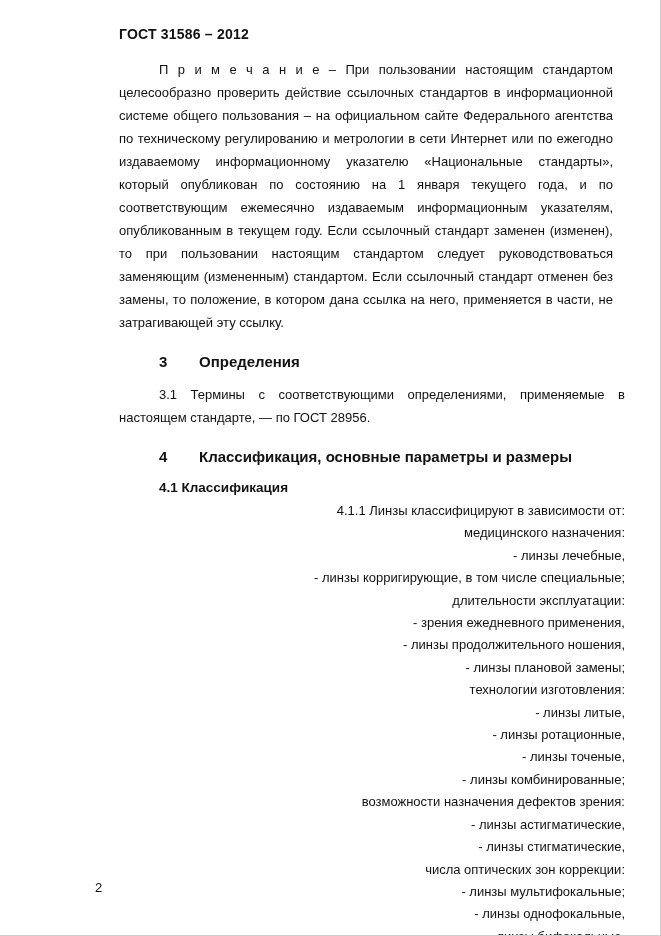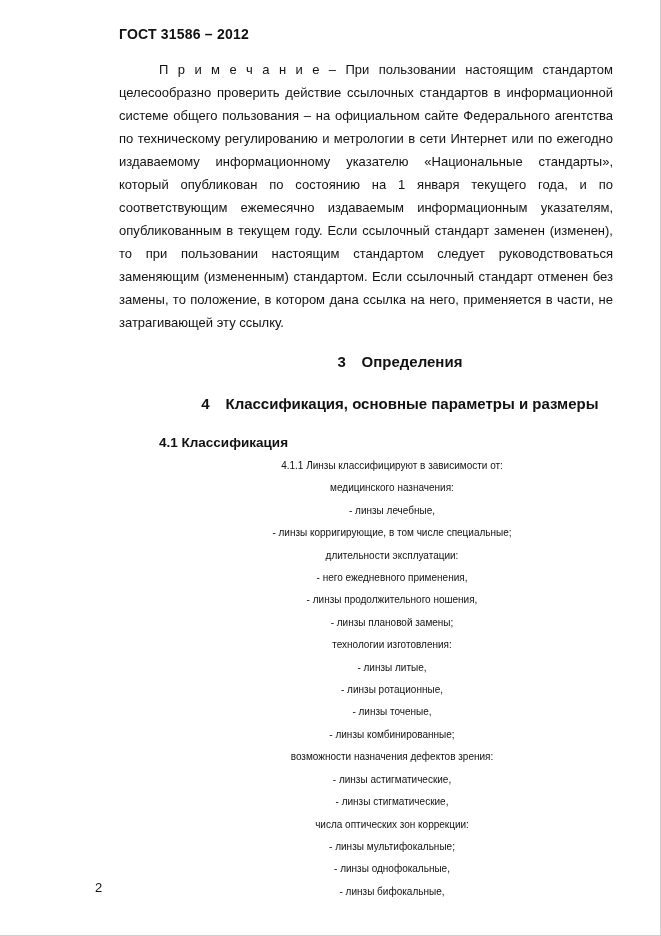--- a/index.html
+++ b/index.html
@@ -35,45 +35,44 @@
     text-align: justify;
     text-indent: 40px;
   }
 
   .heading {
     margin-top: 14px;
     padding-left: 40px;
     font-size: 15px;
     font-weight: bold;
     line-height: 28px;
-    text-align: center;
   }
   .h-num { display: inline-block; min-width: 40px; }
 
   .para {
     margin: 7px 0 0 0;
     font-size: 13px;
     line-height: 23px;
     text-align: justify;
     text-indent: 40px;
   }
 
   .subheading {
-    margin-top: 13px;
+    margin-top: 5px;
     padding-left: 40px;
     font-size: 13.5px;
     font-weight: bold;
     line-height: 24px;
   }
 
   .line {
     padding-left: 40px;
-    font-size: 10px;
+    font-size: 13px;
     line-height: 22.4px;
-    text-align: center;
+    text-align: right;
   }
 
   .page-number {
     position: absolute;
     left: 95px;
     bottom: 40px;
     font-size: 13px;
     line-height: 15px;
   }
 </style>
@@ -84,34 +83,35 @@
   <div class="content">
 
     <div class="doc-header">ГОСТ 31586 – 2012</div>
 
     <p class="note">П р и м е ч а н и е  –  При пользовании настоящим стандартом целесообразно проверить действие ссылочных стандартов в информационной системе общего пользования – на официальном сайте Федерального агентства по техническому регулированию и метрологии в сети Интернет или по ежегодно издаваемому информационному указателю «Национальные стандарты», который опубликован по состоянию на 1 января текущего года, и по соответствующим ежемесячно издаваемым информационным указателям, опубликованным в текущем году. Если ссылочный стандарт заменен (изменен), то при пользовании настоящим стандартом следует руководствоваться заменяющим (измененным) стандартом. Если ссылочный стандарт отменен без замены, то положение, в котором дана ссылка на него, применяется в части, не затрагивающей эту ссылку.</p>
 
     <div class="heading">
       <span class="h-num">3</span><span class="h-title">Определения</span>
     </div>
 
+    <p class="para">3.1 Термины с соответствующими определениями, применяемые в настоящем стандарте, — по ГОСТ 28956.</p>
 
     <div class="heading">
       <span class="h-num">4</span><span class="h-title">Классификация, основные параметры и размеры</span>
     </div>
 
     <div class="subheading">4.1 Классификация</div>
 
     <div class="line">4.1.1 Линзы классифицируют в зависимости от:</div>
 
     <div class="line">медицинского назначения:</div>
     <div class="line">- линзы лечебные,</div>
     <div class="line">- линзы корригирующие, в том числе специальные;</div>
     <div class="line">длительности эксплуатации:</div>
-    <div class="line">- него ежедневного применения,</div>
+    <div class="line">- зрения ежедневного применения,</div>
     <div class="line">- линзы продолжительного ношения,</div>
     <div class="line">- линзы плановой замены;</div>
     <div class="line">технологии изготовления:</div>
     <div class="line">- линзы литые,</div>
     <div class="line">- линзы ротационные,</div>
     <div class="line">- линзы точеные,</div>
     <div class="line">- линзы комбинированные;</div>
     <div class="line">возможности назначения дефектов зрения:</div>
     <div class="line">- линзы астигматические,</div>
     <div class="line">- линзы стигматические,</div>

